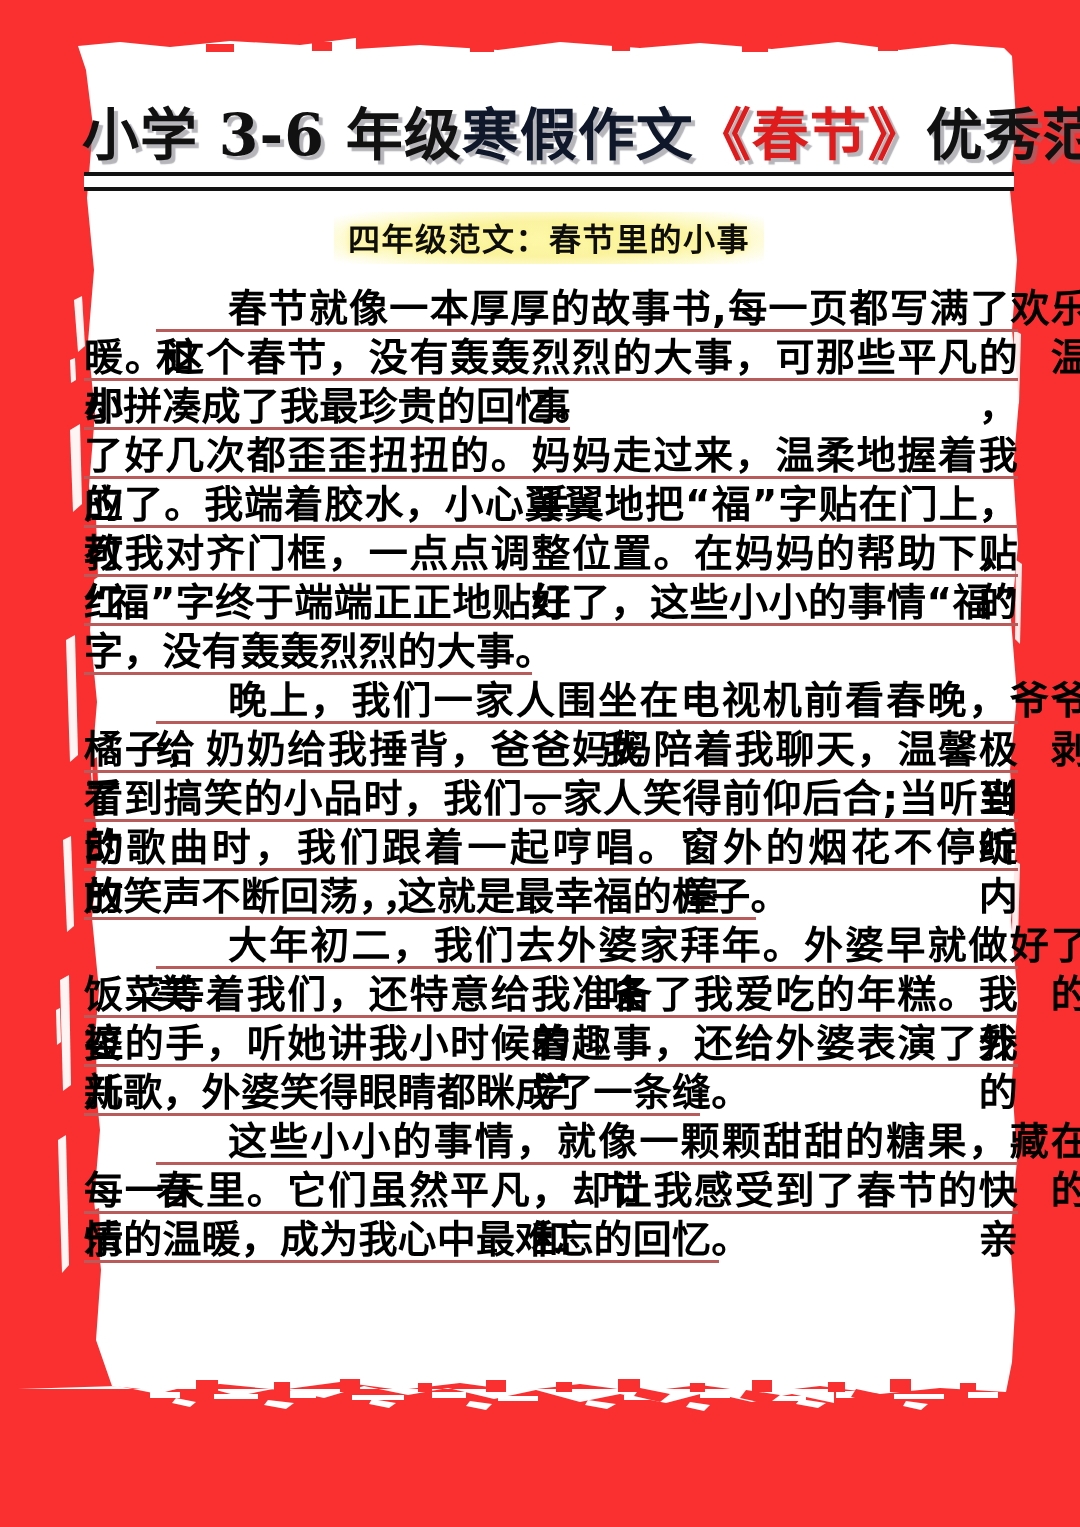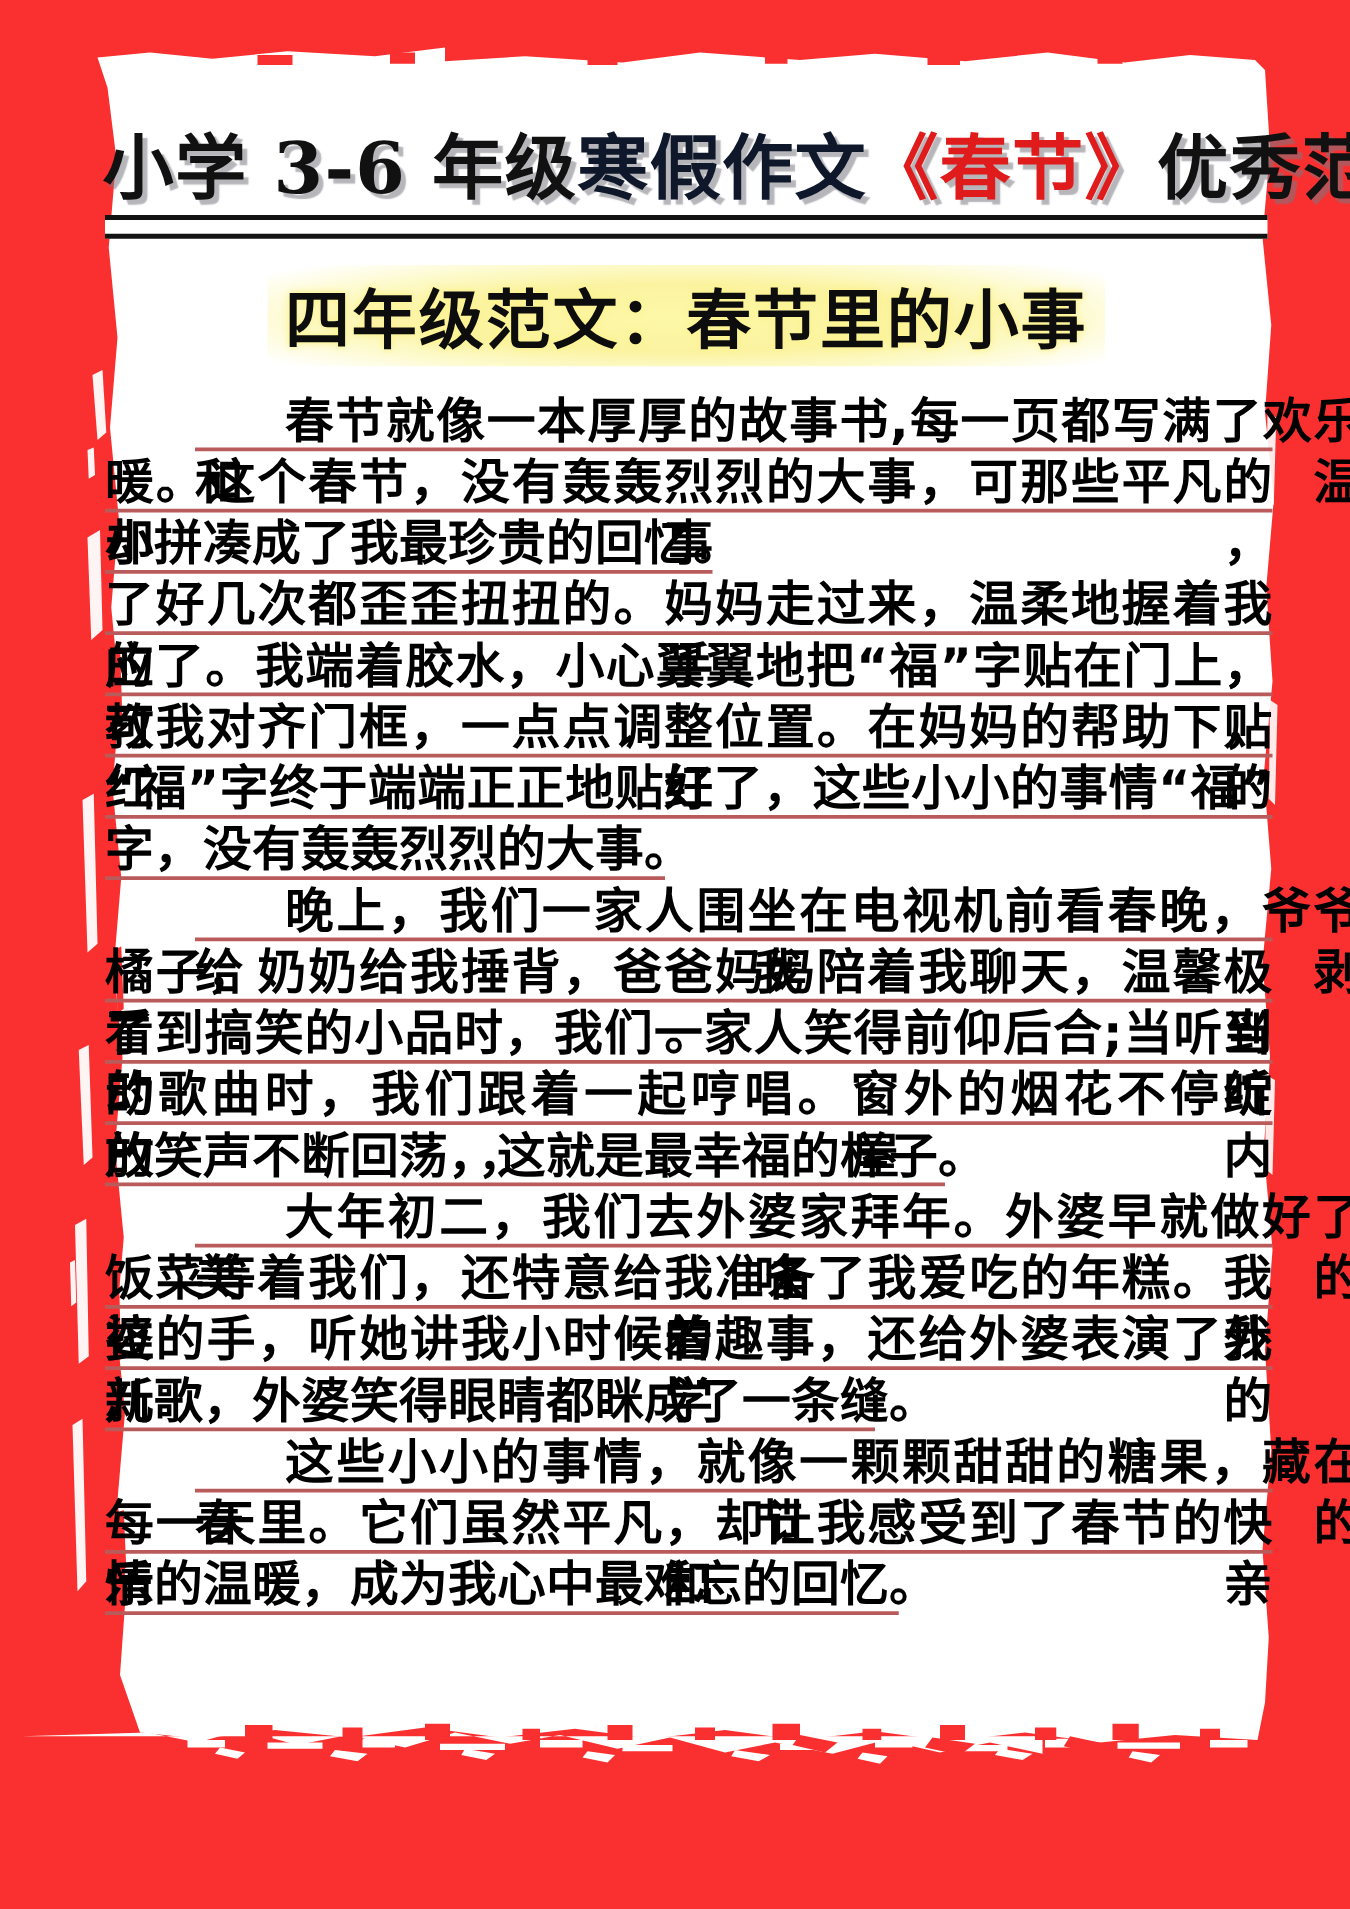--- a/index.html
+++ b/index.html
@@ -62,21 +62,21 @@
     background: #ffffff;
   }
 
   .sub-title-row {
     text-align: center;
     margin-top: 21px;
   }
   .sub-title {
     display: inline-block;
     font-family: "DejaVu Sans", "Liberation Sans", sans-serif;
-    font-size: 52px;
+    font-size: 32px;
     font-weight: 700;
     letter-spacing: 1.5px;
     color: #0d0d0d;
     padding: 2px 14px 4px 14px;
     border-radius: 4px;
     background: radial-gradient(ellipse 62% 74% at 50% 52%,
                 #fdf8a8 0%, #fbf3a0 45%, #fdfacb 72%, #ffffff 100%);
     text-shadow: 0 0 3px #fdf59a, 0 0 7px #fcf186;
     white-space: nowrap;
   }

